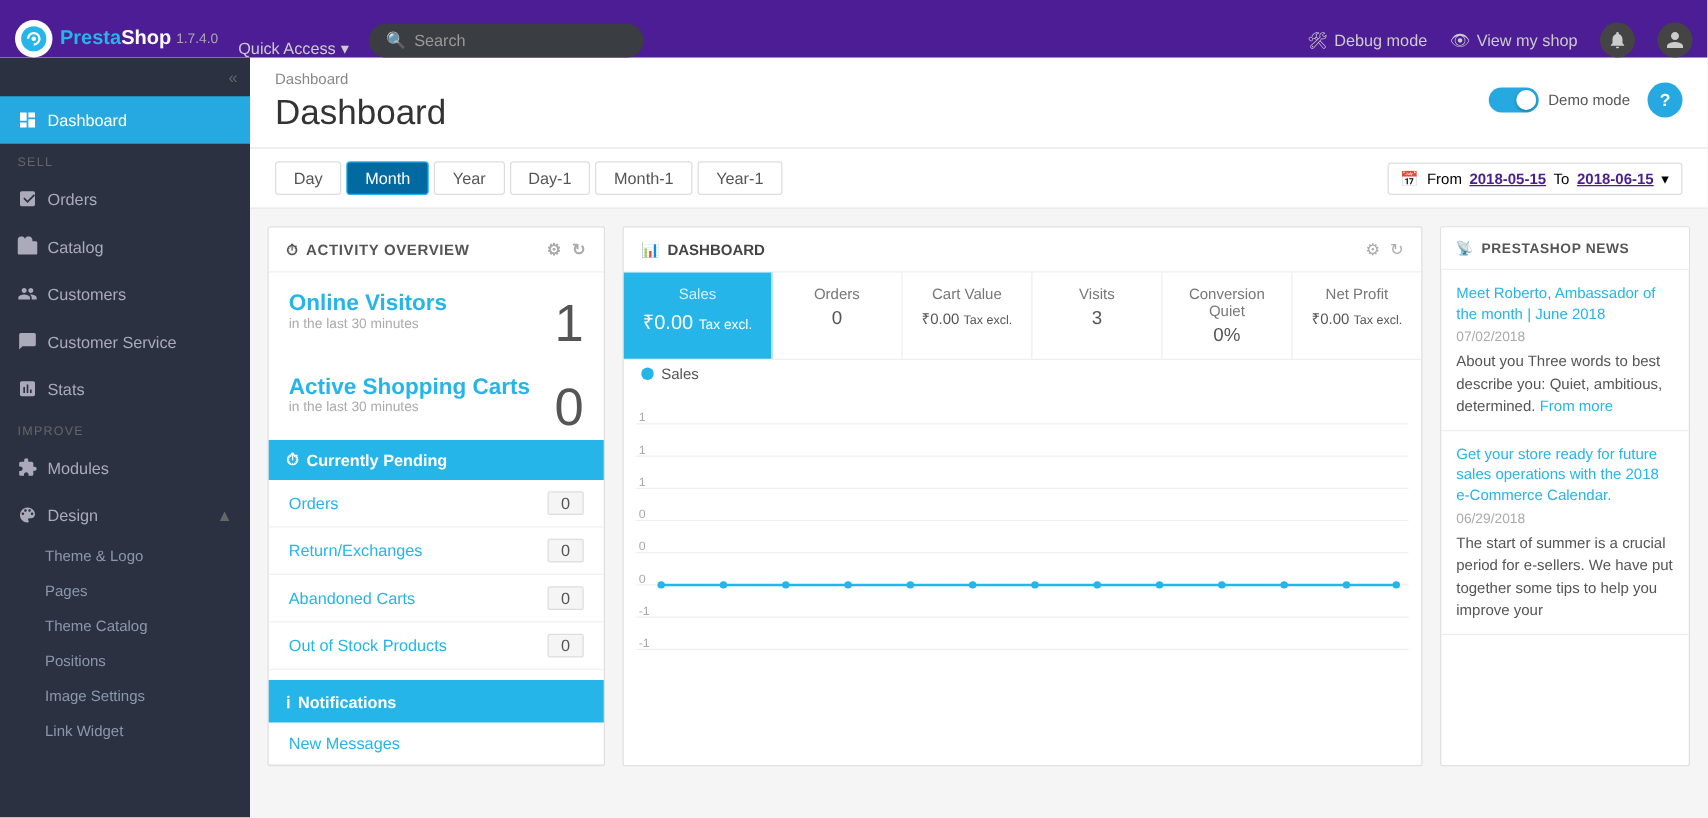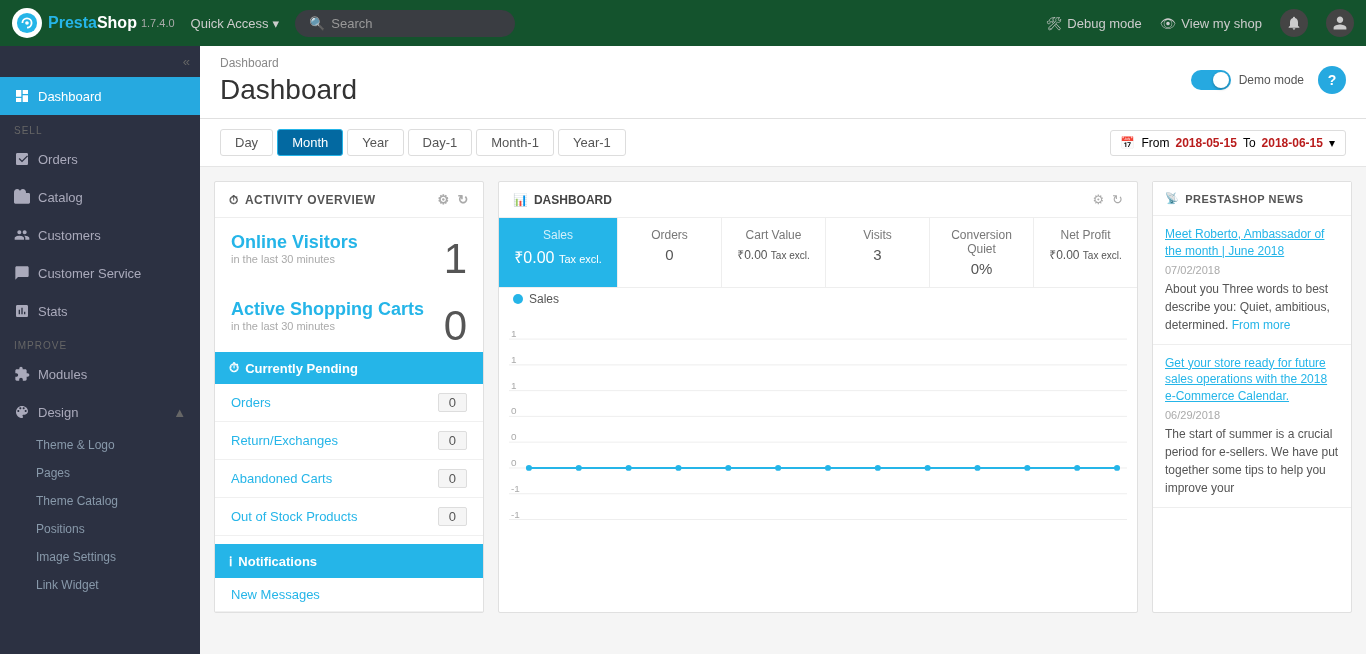--- a/index.html
+++ b/index.html
@@ -1,23 +1,23 @@
 <!DOCTYPE html>
 <html><head>
   <meta charset="utf-8">
   <style>
     * { box-sizing: border-box; margin: 0; padding: 0; }
     body { font-family: 'Segoe UI', Arial, sans-serif; font-size: 13px; background: #f5f5f5; display: flex; flex-direction: column; height: 654px; overflow: hidden; }
 
     
     .top-navbar {
-      background: #14532d;
+      background: #4c1d95;
       height: 46px;
       display: flex;
-      align-items: center;
+      align-items: flex-end;
       padding: 0 12px;
       flex-shrink: 0;
       z-index: 100;
     }
     .navbar-brand {
       display: flex;
       align-items: center;
       margin-right: 16px;
     }
     .brand-logo {
@@ -212,21 +212,21 @@
       display: flex;
       align-items: center;
       gap: 6px;
       border: 1px solid #ddd;
       padding: 5px 10px;
       border-radius: 3px;
       background: #fff;
       cursor: pointer;
       font-size: 12px;
     }
-    .date-range .highlight { color: #b91c1c; font-weight: 600; }
+    .date-range .highlight { color: #4c1d95; font-weight: 600; text-decoration: underline; }
 
     
     .dashboard-content {
       padding: 14px;
       display: flex;
       gap: 14px;
     }
 
     
     .panel {
@@ -360,21 +360,21 @@
       font-size: 11px;
       font-weight: 700;
       color: #555;
       text-transform: uppercase;
       letter-spacing: 0.5px;
       display: flex;
       align-items: center;
       gap: 6px;
     }
     .news-item { padding: 10px 12px; border-bottom: 1px solid #eee; }
-    .news-item-title { color: #25B5E8; font-size: 12px; cursor: pointer; margin-bottom: 4px; line-height: 1.4; text-decoration: underline; }
+    .news-item-title { color: #25B5E8; font-size: 12px; cursor: pointer; margin-bottom: 4px; line-height: 1.4; }
     .news-item-date { font-size: 11px; color: #aaa; margin-bottom: 4px; }
     .news-item-text { font-size: 12px; color: #555; line-height: 1.5; }
     .news-item-text .read-more { color: #25B5E8; cursor: pointer; }
 
     
     .chart-svg { width: 100%; height: 100%; }
   </style>
 </head>
 <body>
 

